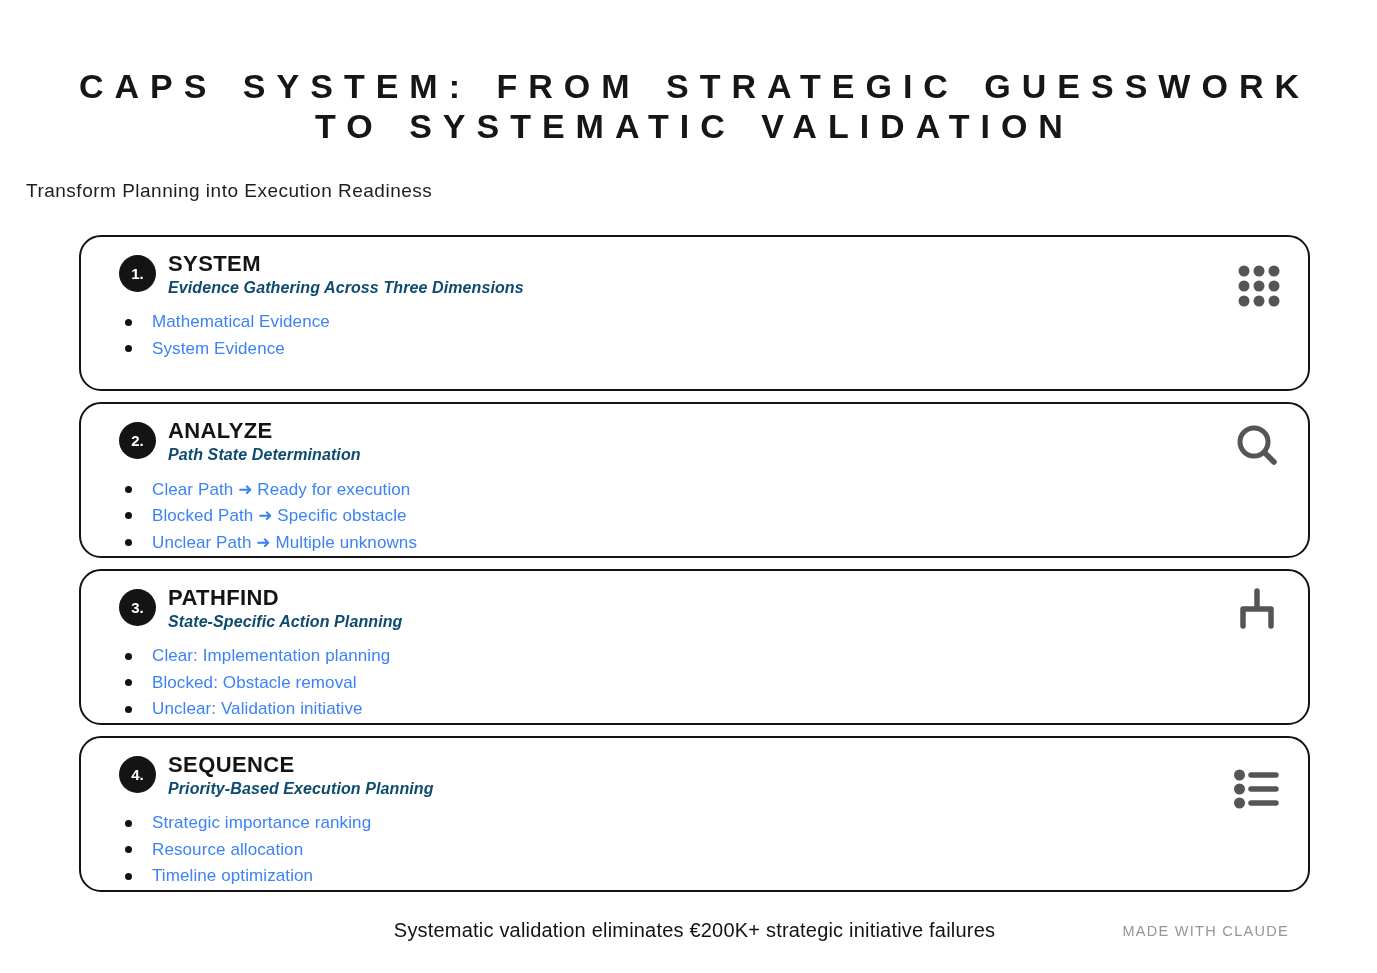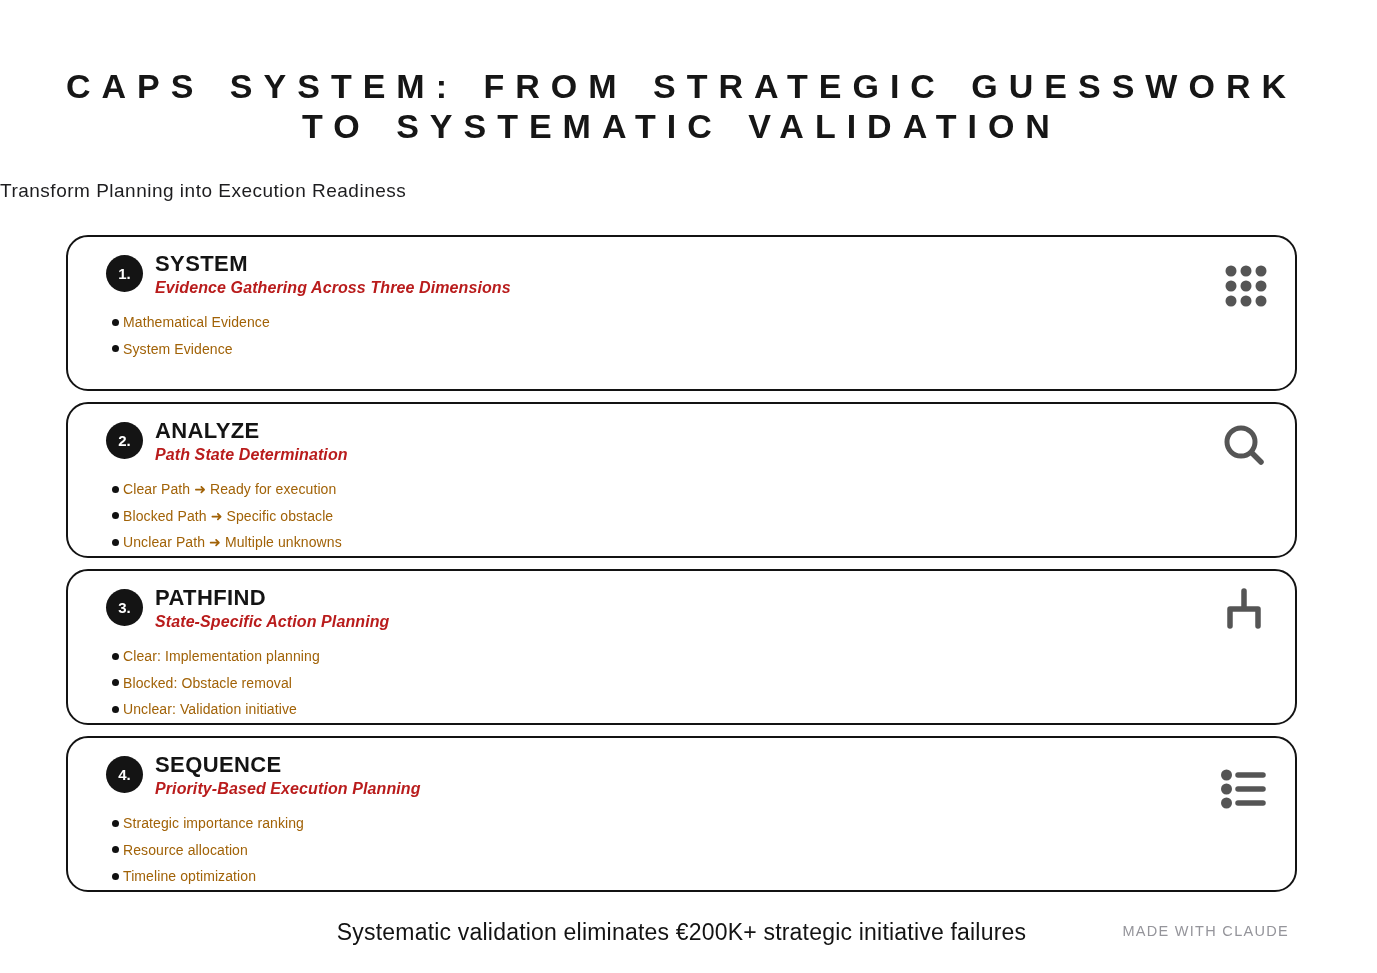--- a/index.html
+++ b/index.html
@@ -4,21 +4,21 @@
 <style>
   * { margin: 0; padding: 0; box-sizing: border-box; }
   html, body { background: #ffffff; }
   body {
     width: 1377px; height: 973px;
     font-family: "Liberation Sans", sans-serif;
     color: #141414;
     overflow: hidden;
     position: relative;
   }
-  .page { width: 1363px; height: 973px; position: relative; }
+  .page { width: 1363px; height: 973px; position: relative; padding-left: 26px; }
 
   
   .title {
     padding-top: 66px;
     text-align: center;
     font-size: 34px;
     font-weight: 600;
     letter-spacing: 11px;
     word-spacing: 5px;
     line-height: 40px;
@@ -51,42 +51,42 @@
     font-size: 15px; font-weight: 700;
     display: flex; align-items: center; justify-content: center;
     flex: none; margin-top: 3px;
   }
   .step-title {
     font-size: 22px; font-weight: 800;
     letter-spacing: 0.4px; color: #141414; line-height: 1.08;
   }
   .step-subtitle {
     font-style: italic; font-weight: 700;
-    font-size: 16px; color: #b91c1c;
+    font-size: 16px; color: #0c4a6e;
     margin-top: 3px; letter-spacing: 0.1px;
   }
   .bullets { list-style: none; margin-top: 12px; padding-left: 6px; }
   .bullet {
-    display: flex; align-items: center; gap: 4px;
-    font-size: 14px; color: #a16207;
+    display: flex; align-items: center; gap: 20px;
+    font-size: 17px; color: #3b82f6;
     height: 26.5px; letter-spacing: 0.1px;
   }
   .dot { width: 7px; height: 7px; border-radius: 50%; background: #111111; flex: none; }
 
   .card-icon { position: absolute; right: 28px; }
   .icon-grid   { top: 28px; }
   .icon-search { top: 17px; right: 25px; }
   .icon-branch { top: 16px; right: 32px; }
   .icon-list   { top: 30px; }
 
   
   .footer { position: relative; margin-top: 27px; width: 100%; }
   .tagline {
     text-align: center;
-    font-size: 23px;
+    font-size: 20px;
     color: #131313;
     letter-spacing: 0.2px;
   }
   .credit {
     position: absolute;
     right: 74px; top: 4px;
     font-size: 14.5px;
     letter-spacing: 1.3px;
     color: #95959b;
     font-weight: 400;

